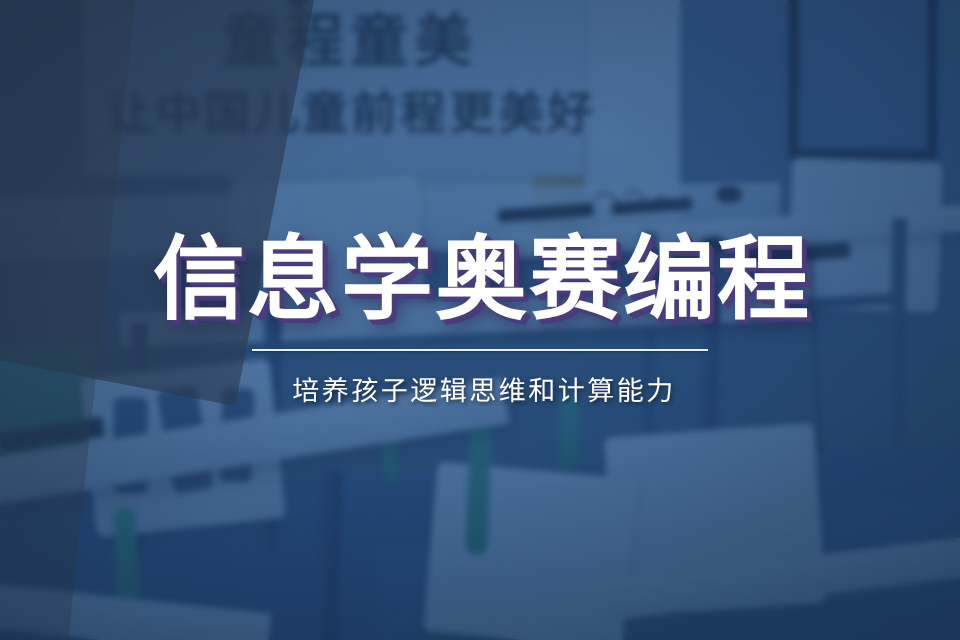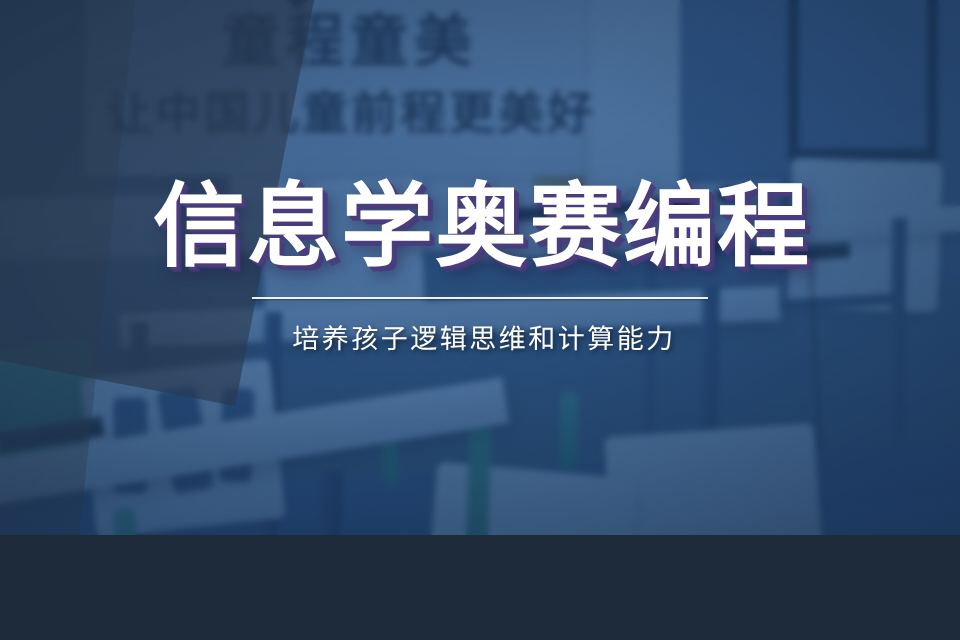--- a/index.html
+++ b/index.html
@@ -6,21 +6,21 @@
   html, body {
     margin: 0;
     padding: 0;
     background: #1d2b3a;
   }
   * { box-sizing: border-box; }
 
   .banner {
     position: relative;
     width: 960px;
-    height: 535px;
+    height: 640px;
     overflow: hidden;
     font-family: "Liberation Sans", "DejaVu Sans", sans-serif;
     background: #c2410c;
     user-select: none;
   }
 
   
   .photo {
     position: absolute;
     inset: 0;

